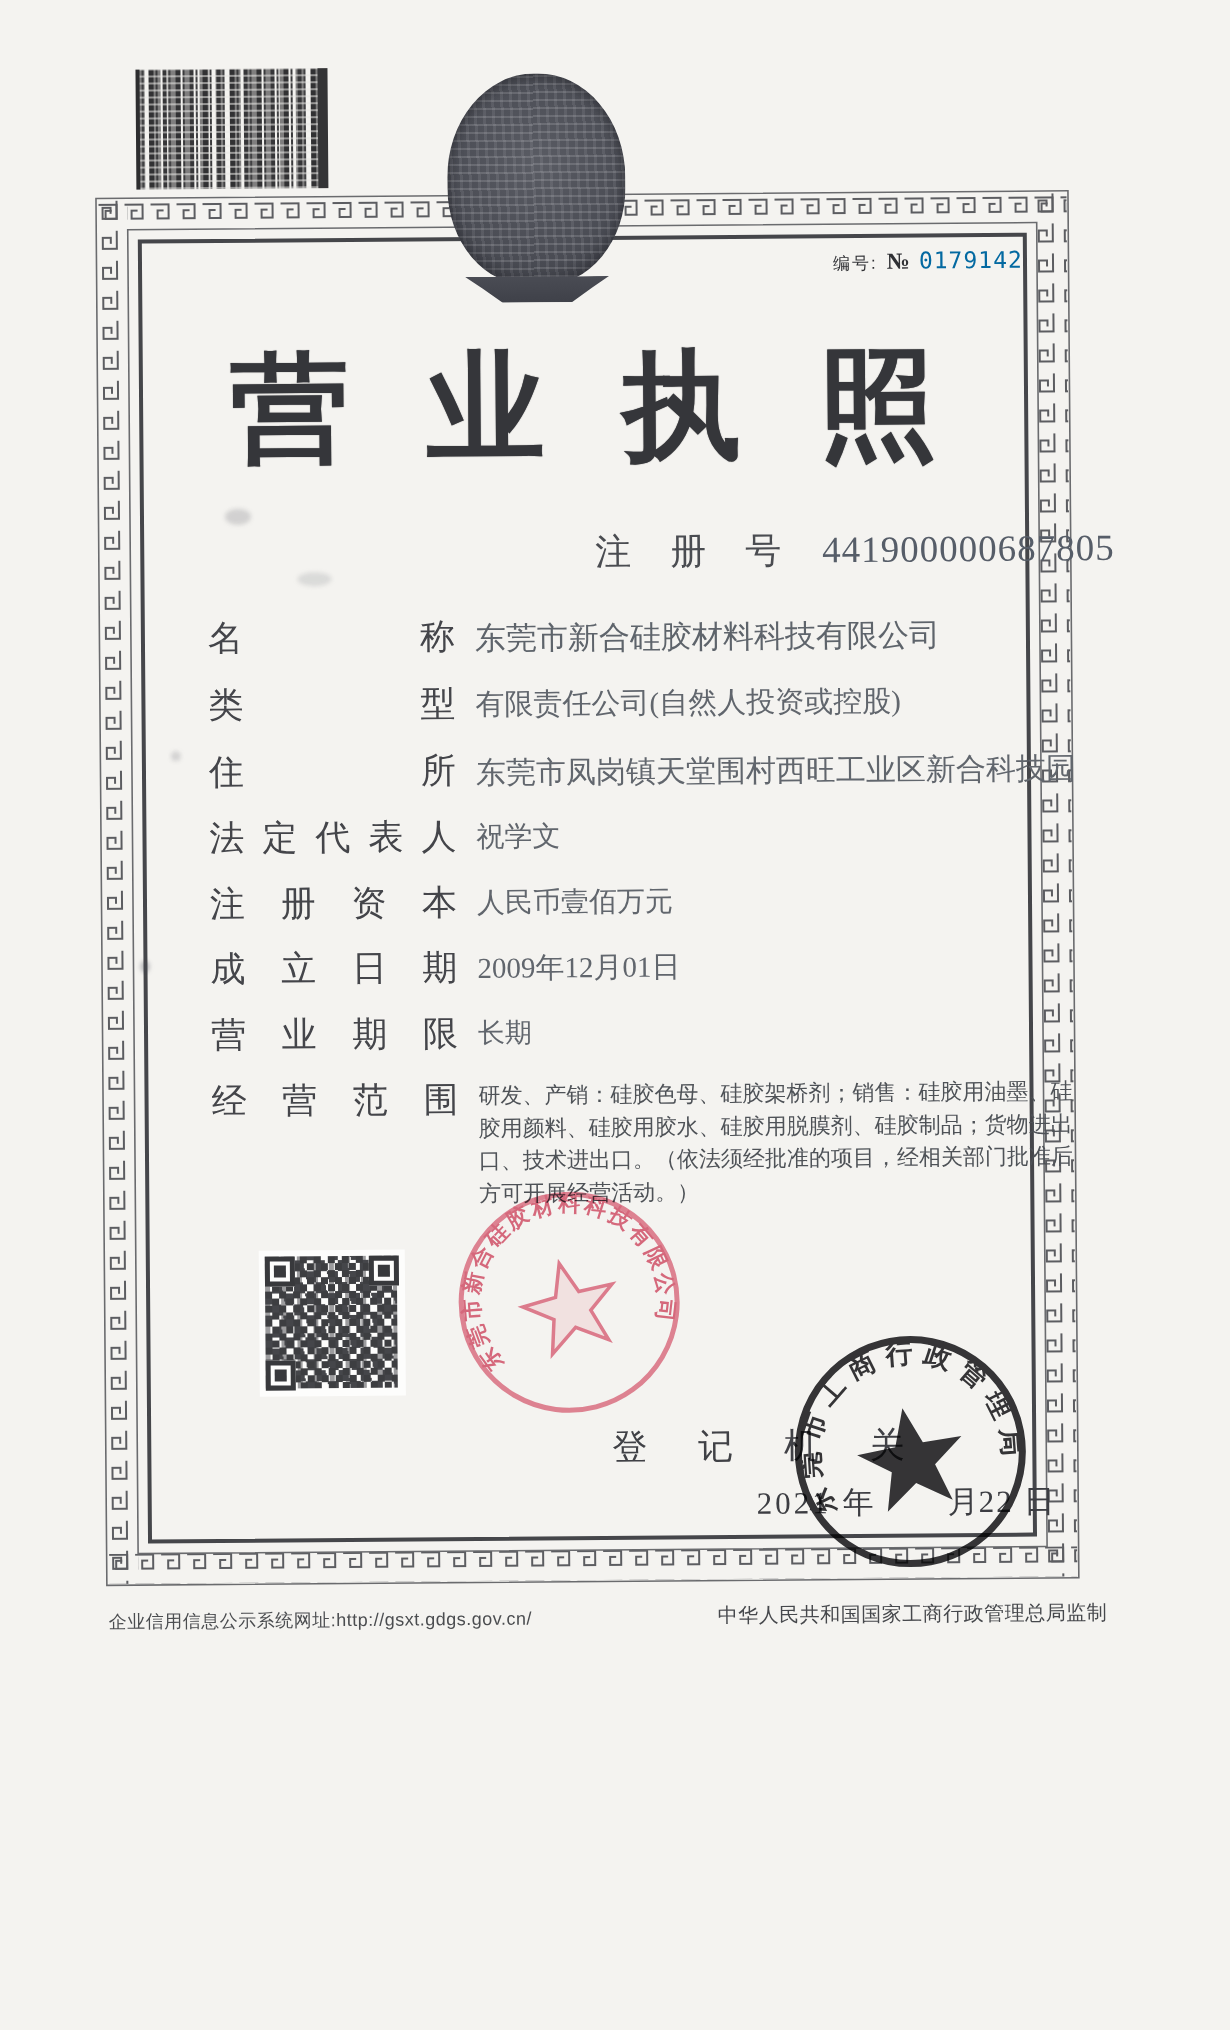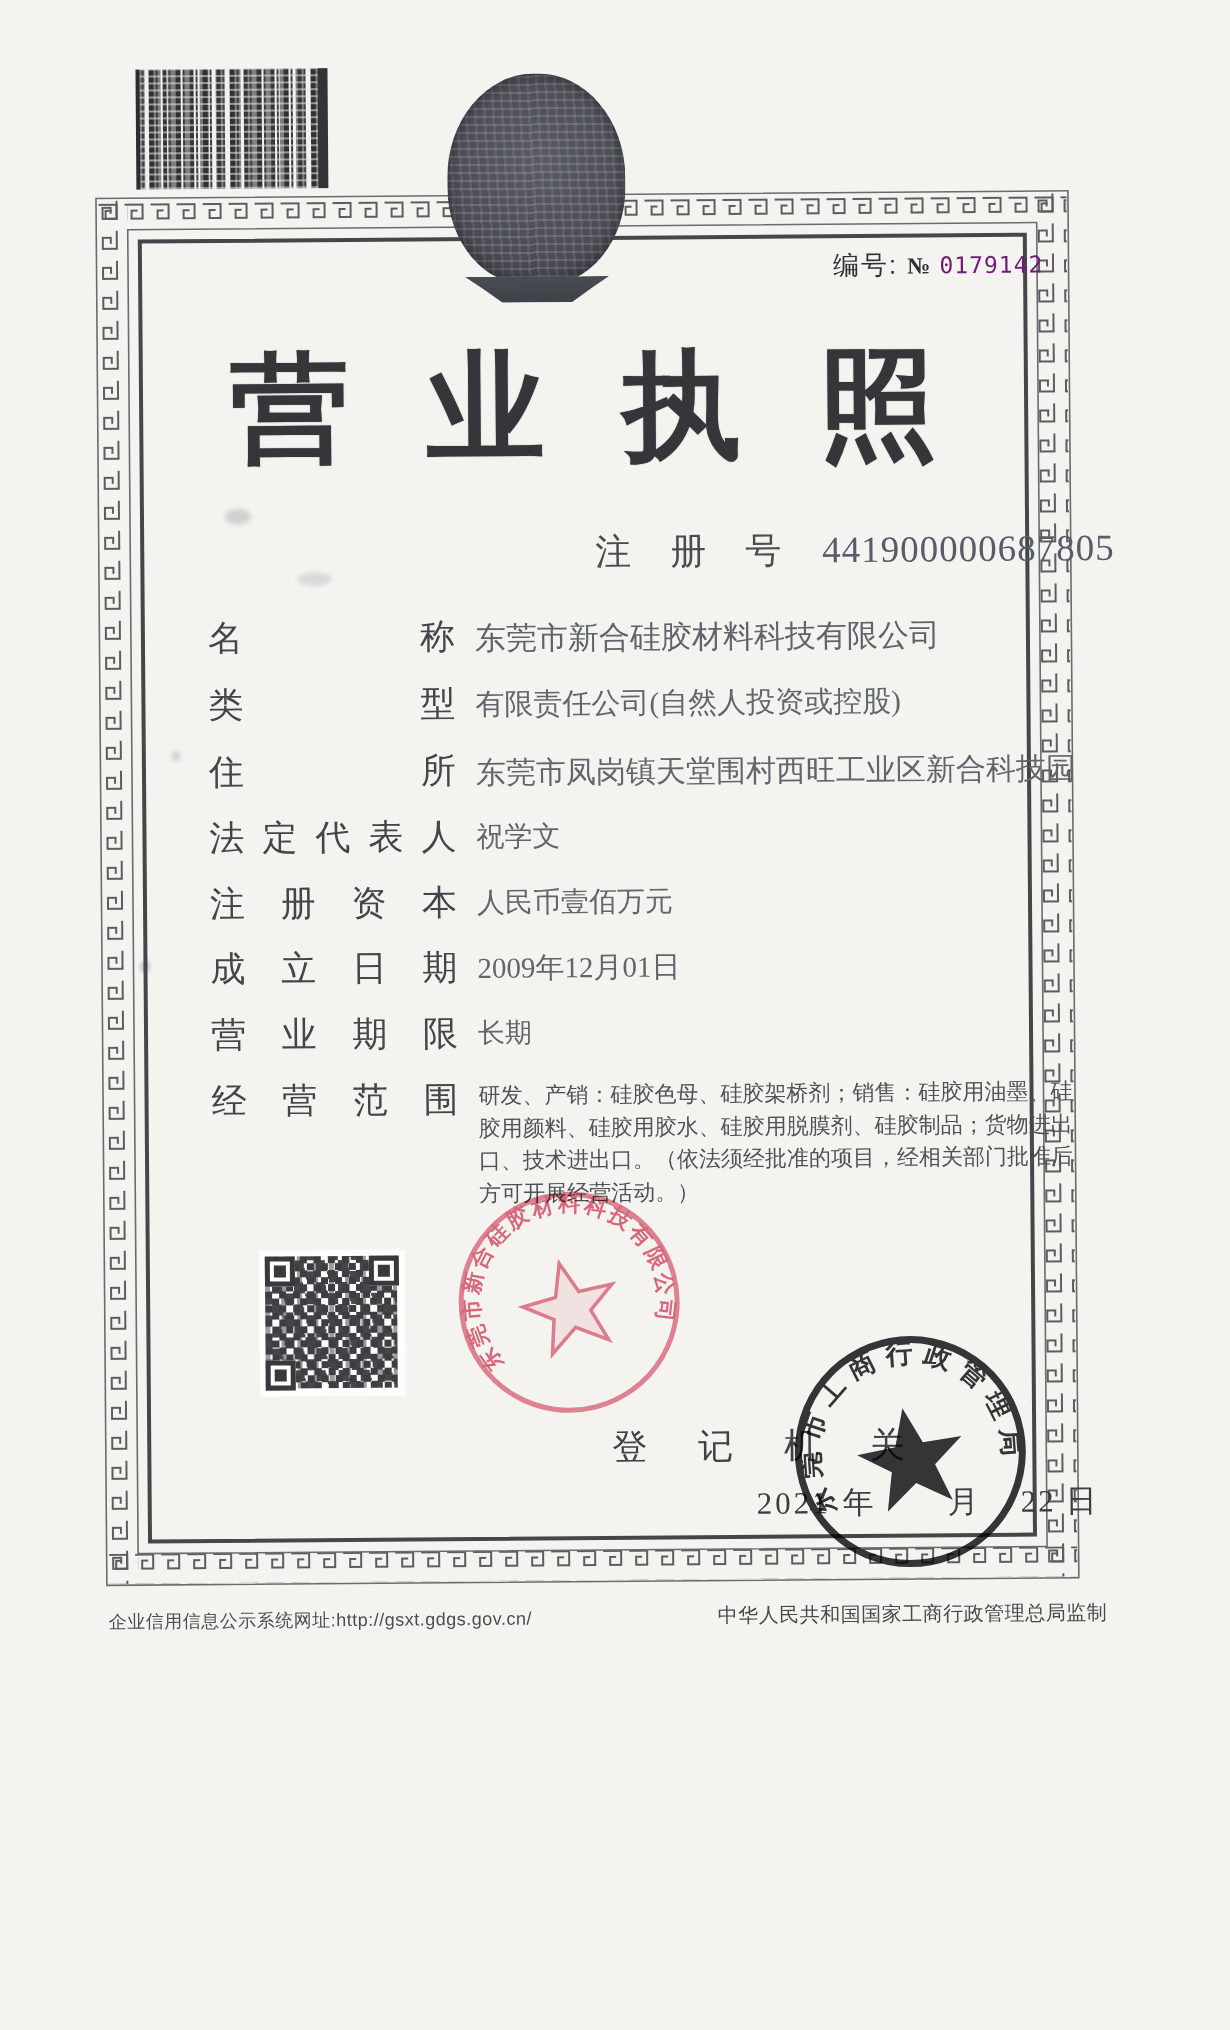--- a/index.html
+++ b/index.html
@@ -48,23 +48,23 @@
     clip-path:polygon(0 0,100% 0,88% 45%,74% 100%,26% 100%,12% 45%);
     z-index:3;
     filter:blur(.4px);
   }
 
   
   .frame{left:100px;top:193px;width:975px;height:1390px;z-index:1;}
 
   
   .serial{left:838px;top:250px;width:230px;display:flex;align-items:baseline;gap:9px;color:#2f3034;z-index:2;}
-  .serial .lbl{font-size:26px;letter-spacing:2px;font-family:"Liberation Sans","DejaVu Sans",sans-serif;}
+  .serial .lbl{font-size:17px;letter-spacing:2px;font-family:"Liberation Sans","DejaVu Sans",sans-serif;}
   .serial .nosym{font-size:23px;font-weight:bold;}
-  .serial .num{font-size:23px;font-family:"DejaVu Sans Mono","Liberation Mono",monospace;letter-spacing:1px;color:#701a75;}
+  .serial .num{font-size:23px;font-family:"DejaVu Sans Mono","Liberation Mono",monospace;letter-spacing:1px;color:#0369a1;}
 
   
   .title{
     left:100px;top:328px;width:975px;text-align:center;
     font-size:118px;font-weight:bold;color:#35363a;
     letter-spacing:78px;text-indent:78px;
     text-shadow:0 0 1px rgba(40,40,44,.8);
     z-index:2;
   }
 
@@ -111,21 +111,21 @@
   
   .red-seal{left:448px;top:1184px;width:236px;height:236px;z-index:4;opacity:.85;mix-blend-mode:multiply;transform:rotate(-14deg);}
   .black-stamp{left:786px;top:1334px;width:240px;height:240px;z-index:5;opacity:.92;mix-blend-mode:multiply;transform:rotate(-10deg);}
 
   
   .registrar{left:608px;top:1424px;font-size:35px;letter-spacing:21px;color:#404146;z-index:2;}
   .issue-date{left:752px;top:1484px;display:flex;align-items:baseline;color:#3c3d42;z-index:2;font-size:31px;}
   .issue-date .y{letter-spacing:3px;}
   .issue-date .u1{margin-left:12px;}
   .issue-date .u2{margin-left:74px;}
-  .issue-date .d{margin-left:42px;letter-spacing:2px;}
+  .issue-date .d{letter-spacing:2px;}
   .issue-date .u3{margin-left:10px;}
 
   
   .footer-left{left:103px;top:1606px;font-size:18px;color:#4b4d50;letter-spacing:.5px;z-index:2;font-family:"Liberation Sans","DejaVu Sans",sans-serif;}
   .footer-right{left:712px;top:1603px;font-size:20px;color:#46484c;letter-spacing:.5px;z-index:2;}
 
   
   .smudge{border-radius:50%;filter:blur(2px);z-index:1;}
   .s1{left:228px;top:506px;width:26px;height:16px;background:rgba(90,92,100,.22);}
   .s2{left:300px;top:570px;width:34px;height:14px;background:rgba(90,92,100,.16);}

